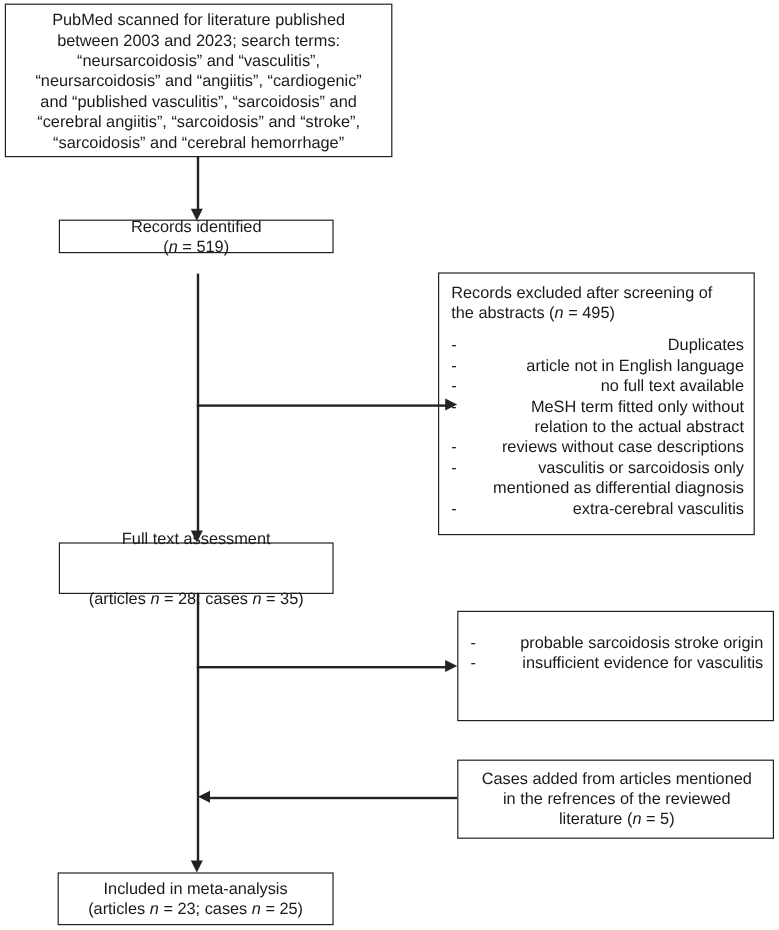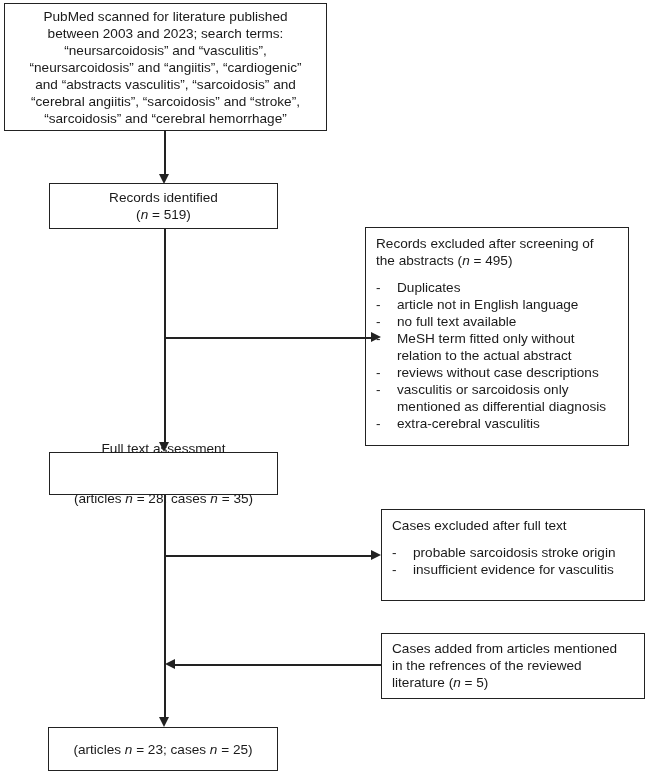--- a/index.html
+++ b/index.html
@@ -24,37 +24,37 @@
   }
   .center-box{
     display:flex;flex-direction:column;
     align-items:center;justify-content:center;
     text-align:right;
   }
   .left-box{text-align:left;}
   .bullets{margin-top:10px;}
   .bullet-row{display:flex;}
   .bullet-row .dash{flex:0 0 21px;}
-  .bullet-row .btxt{flex:1 1 auto;}
+  .bullet-row .btxt{flex:1 1 auto;text-align:right;}
   i.nvar{font-style:italic;}
   .vline{position:absolute;width:1.5px;background:var(--line);}
   .hline{position:absolute;height:1.5px;background:var(--line);}
   .ah{position:absolute;width:0;height:0;}
   .ah-down{border-left:5.5px solid transparent;border-right:5.5px solid transparent;border-top:10px solid var(--line);}
   .ah-right{border-top:5.5px solid transparent;border-bottom:5.5px solid transparent;border-left:10px solid var(--line);}
   .ah-left{border-top:5.5px solid transparent;border-bottom:5.5px solid transparent;border-right:10px solid var(--line);}
 
   
   #box-pubmed{left:4px;top:3px;width:323px;height:128px;}
-  #box-records{left:49px;top:183px;width:229px;height:46px;}
+  #box-records{left:49px;top:183px;width:229px;height:28px;}
   #box-fulltext{left:49px;top:452px;width:229px;height:43px;gap:33px;}
   #box-included{left:48px;top:727px;width:230px;height:44px;}
   #box-excluded1{left:365px;top:227px;width:264px;height:219px;padding:7px 8px 0 10px;}
   #box-excluded2{left:381px;top:509px;width:264px;height:92px;padding:7px 8px 0 10px;}
-  #box-added{left:381px;top:633px;width:264px;height:66px;padding:6px 8px 0 10px;}
+  #box-added{left:381px;top:633px;width:264px;height:66px;padding:6px 8px 0 10px;text-align:center;}
 
   
   #v1{left:164px;top:130px;height:46px;}
   #v1h{left:159.25px;top:174px;}
   #v2{left:164px;top:228px;height:216px;}
   #v2h{left:159.25px;top:442px;}
   #v3{left:164px;top:494px;height:225px;}
   #v3h{left:159.25px;top:717px;}
   #h1{left:164px;top:337px;width:209px;}
   #h1h{left:371px;top:332.3px;}
@@ -66,21 +66,21 @@
 </head>
 <body>
 
 <div class="canvas">
 
   <div class="box center-box" id="box-pubmed">
     <div>PubMed scanned for literature published</div>
     <div>between 2003 and 2023; search terms:</div>
     <div>“neursarcoidosis” and “vasculitis”,</div>
     <div>“neursarcoidosis” and “angiitis”, “cardiogenic”</div>
-    <div>and “abstracts vasculitis”, “sarcoidosis” and</div>
+    <div>and “published vasculitis”, “sarcoidosis” and</div>
     <div>“cerebral angiitis”, “sarcoidosis” and “stroke”,</div>
     <div>“sarcoidosis” and “cerebral hemorrhage”</div>
   </div>
 
   <div class="box center-box" id="box-records">
     <div>Records identified</div>
     <div><span>(</span><i class="nvar">n</i><span> = 519)</span></div>
   </div>
 
   <div class="box left-box" id="box-excluded1">
@@ -117,40 +117,40 @@
         </div>
     </div>
   </div>
 
   <div class="box center-box" id="box-fulltext">
     <div>Full text assessment</div>
     <div><span>(articles </span><i class="nvar">n</i><span> = 28; cases </span><i class="nvar">n</i><span> = 35)</span></div>
   </div>
 
   <div class="box left-box" id="box-excluded2">
-    <div>Cases excluded after full text</div>
     <div class="bullets">
       <div class="bullet-row">
           <span class="dash">-</span>
           <span class="btxt">probable sarcoidosis stroke origin</span>
         </div>
       <div class="bullet-row">
           <span class="dash">-</span>
           <span class="btxt">insufficient evidence for vasculitis</span>
         </div>
     </div>
   </div>
 
   <div class="box left-box" id="box-added">
     <div>Cases added from articles mentioned</div>
     <div>in the refrences of the reviewed</div>
     <div><span>literature (</span><i class="nvar">n</i><span> = 5)</span></div>
   </div>
 
   <div class="box center-box" id="box-included">
+    <div>Included in meta-analysis</div>
     <div><span>(articles </span><i class="nvar">n</i><span> = 23; cases </span><i class="nvar">n</i><span> = 25)</span></div>
   </div>
 
   <div class="vline" id="v1"></div>
   <div class="ah ah-down" id="v1h"></div>
 
   <div class="vline" id="v2"></div>
   <div class="ah ah-down" id="v2h"></div>
 
   <div class="hline" id="h1"></div>

